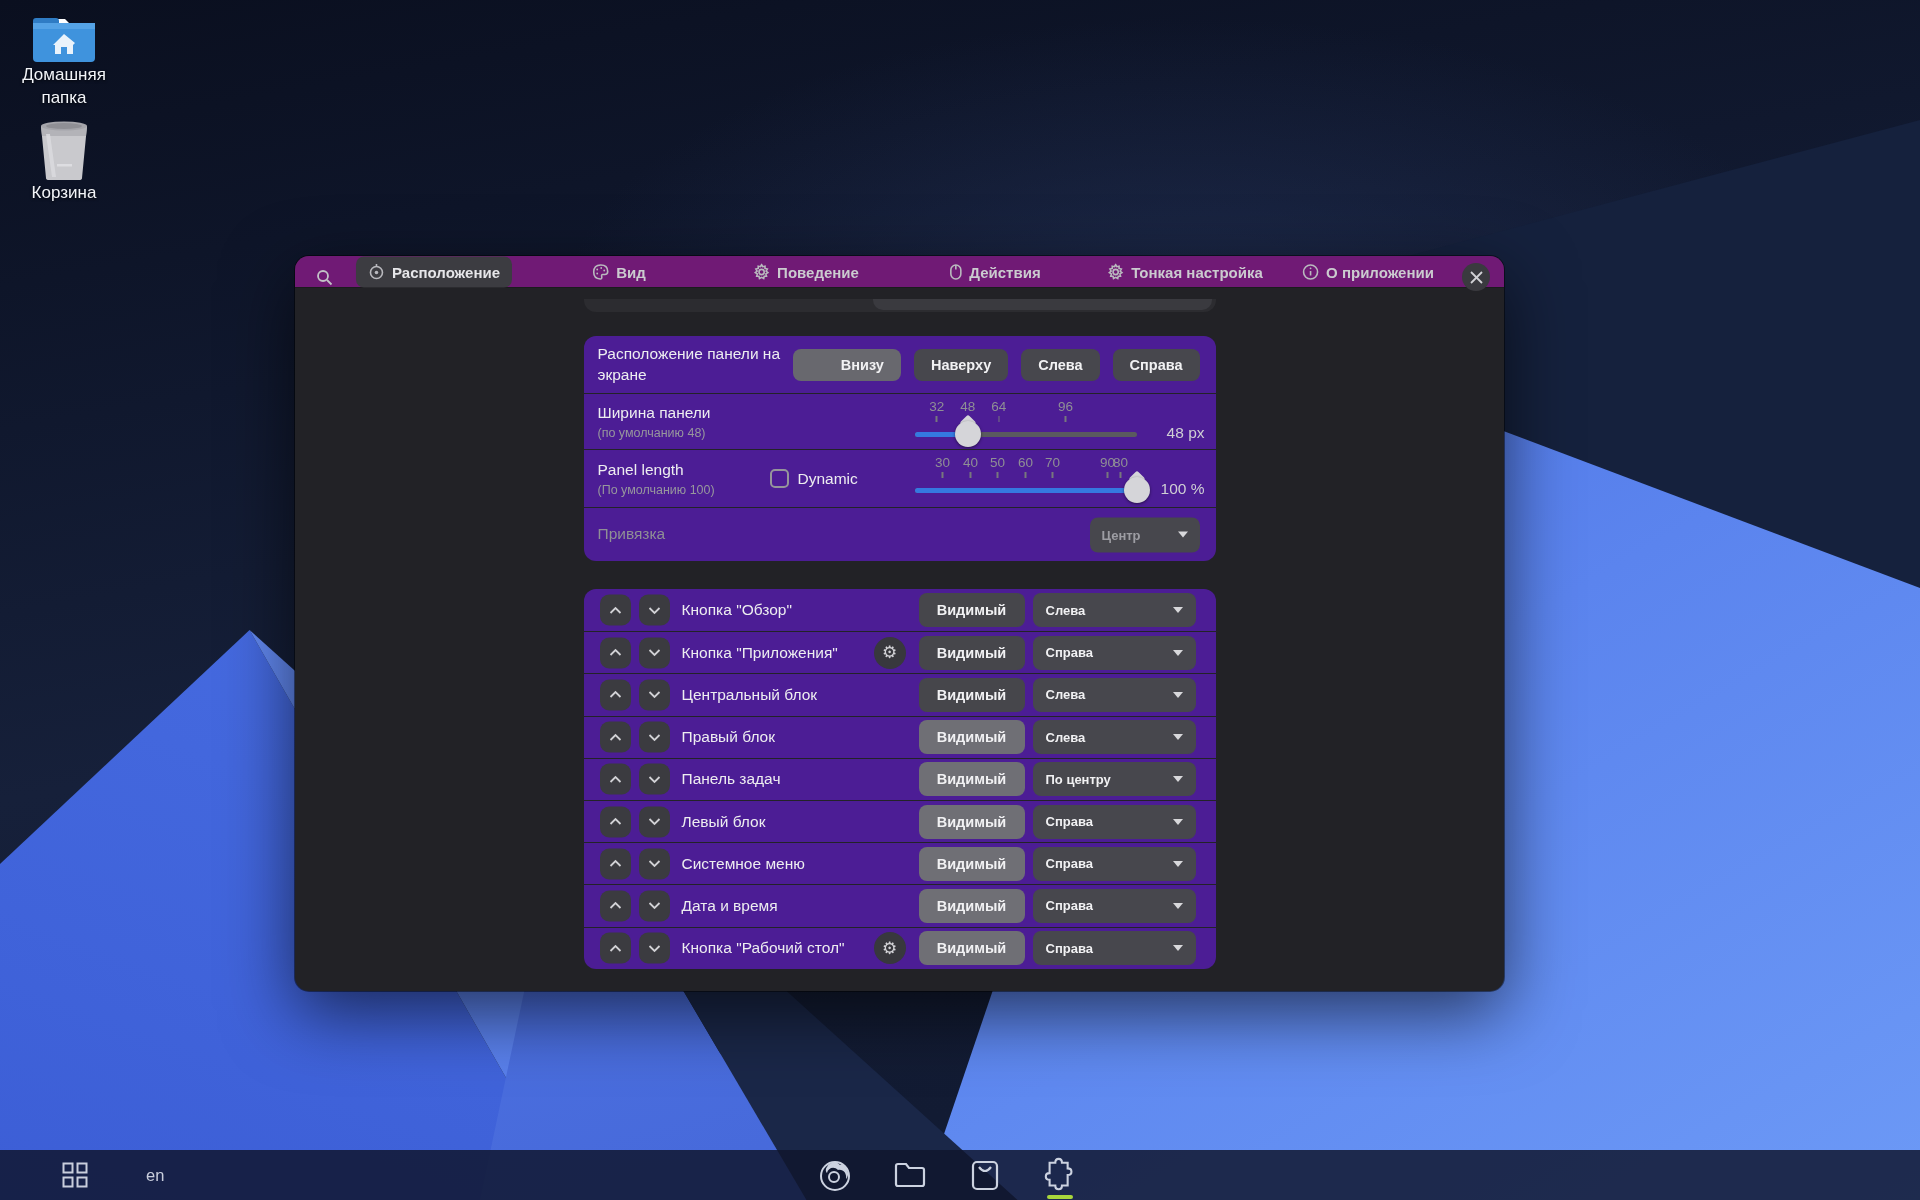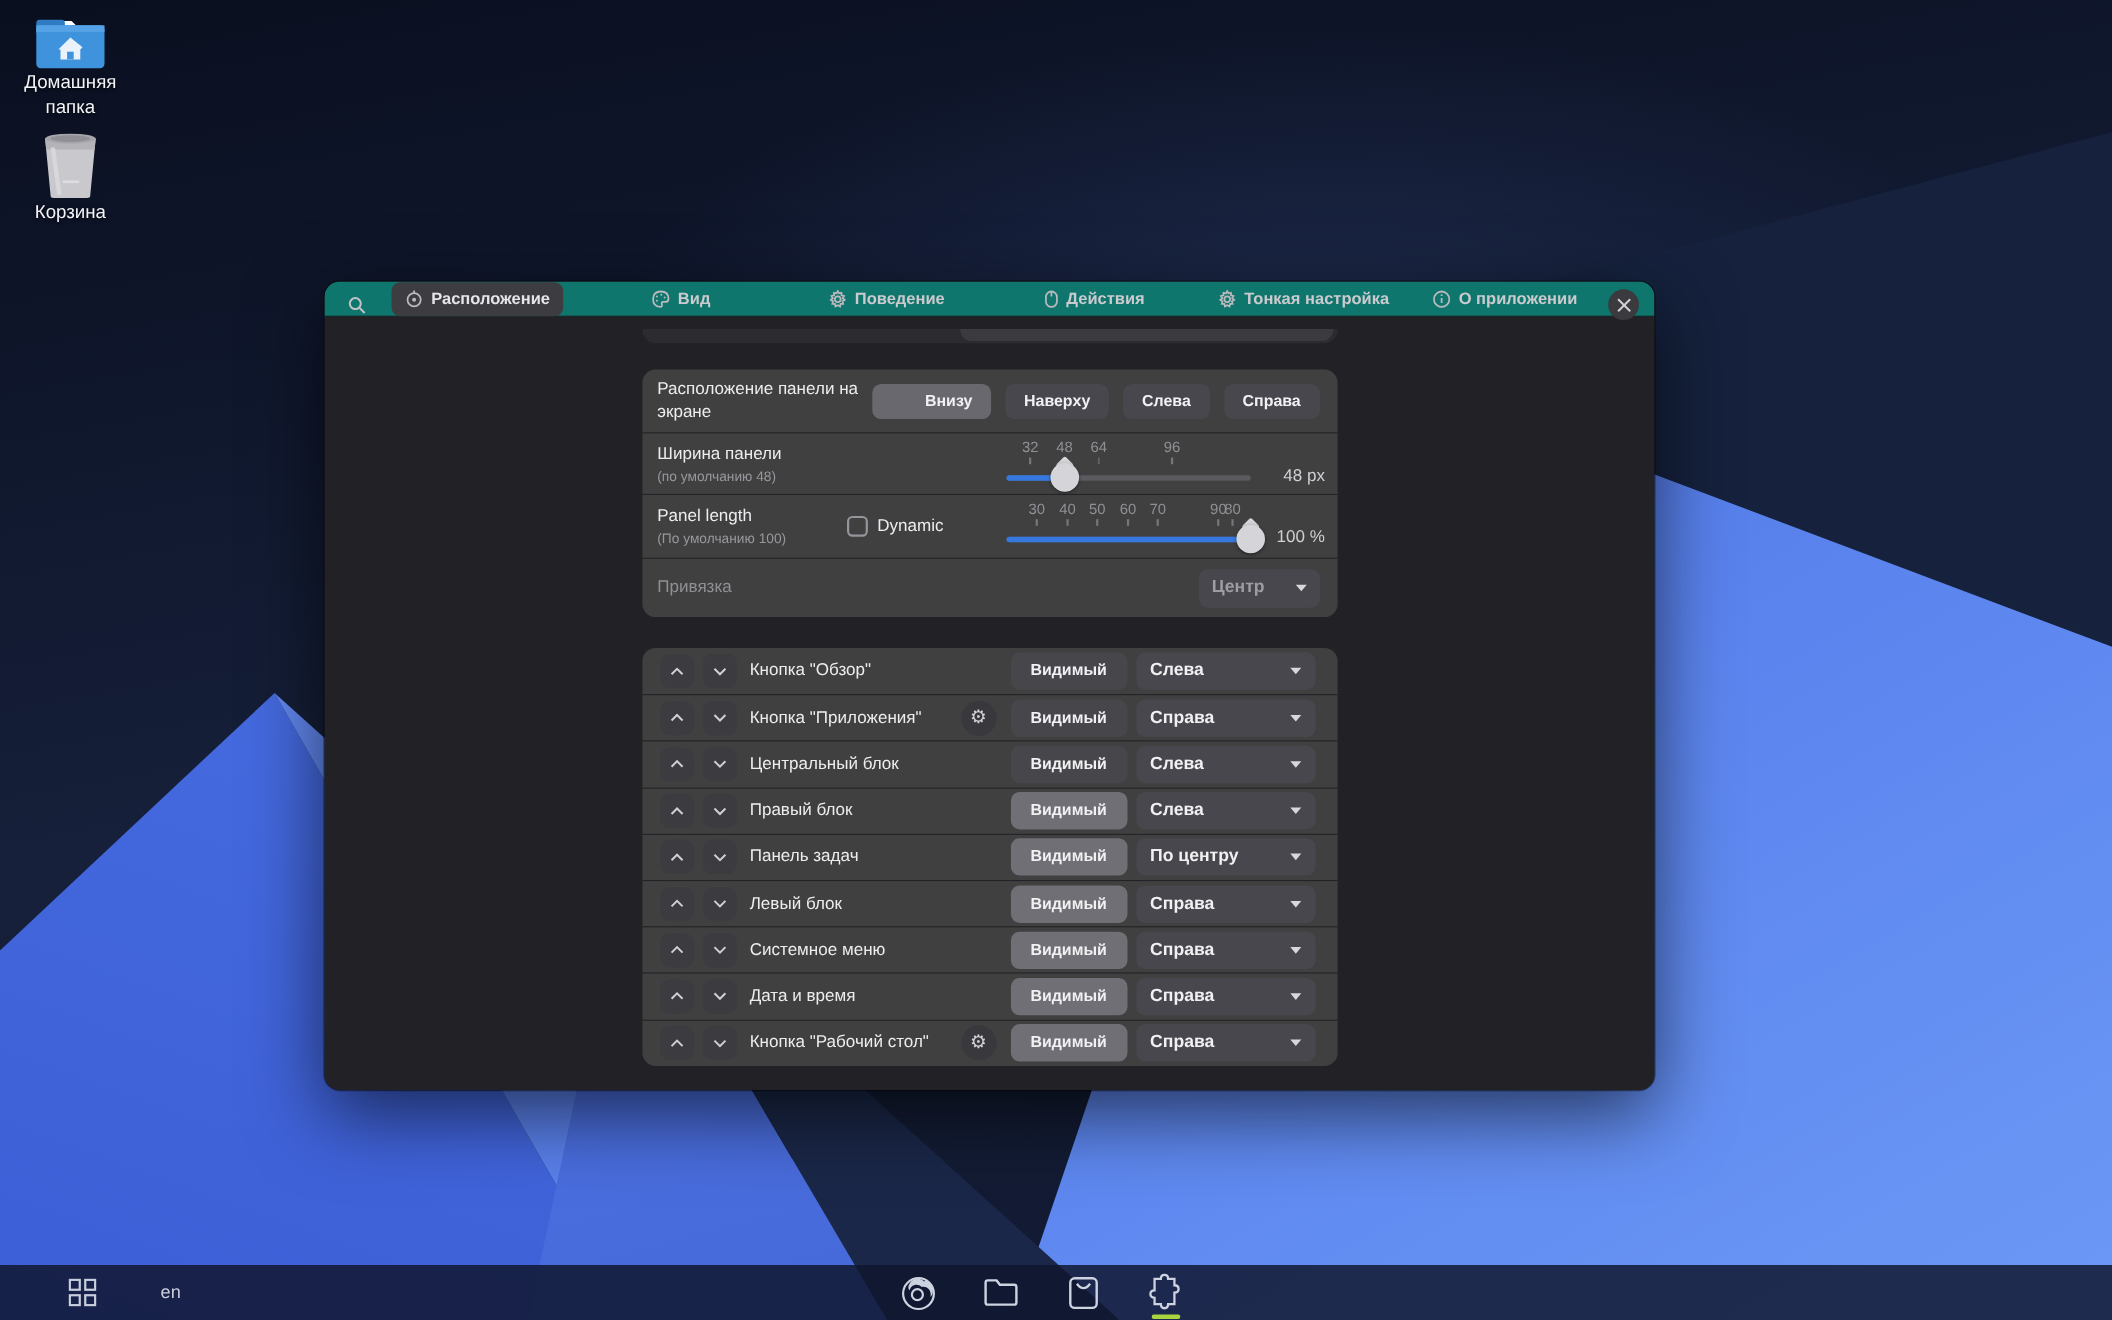--- a/index.html
+++ b/index.html
@@ -29,39 +29,39 @@
   
   .desk-icons { position:absolute; left:0; top:0; }
   .desk-item { position:absolute; width:128px; text-align:center; cursor:default; }
   .desk-item .dlabel { color:#f2f4f8; font-size:17px; line-height:1.35; text-shadow:0 1px 3px rgba(0,0,0,.8); }
   .folder-svg,.trash-svg { display:block; margin:0 auto; }
 
   
   .dialog { position:absolute; left:295px; top:256px; width:1209px; height:735px;
     background:#222226; border-radius:14px; box-shadow:0 22px 70px rgba(0,0,0,.6), 0 0 0 1px rgba(0,0,0,.45);
     overflow:hidden; color:#eeeef0; }
-  .dlg-header { position:relative; height:32px; background:#0f766e; border-bottom:1px solid #1b1b1e; }
+  .dlg-header { position:relative; height:32px; background:#701a75; border-bottom:1px solid #1b1b1e; }
   .hdr-search { position:absolute; left:16px; top:8px; width:26px; height:26px; display:flex;
     align-items:center; justify-content:center; border-radius:6px; cursor:pointer; }
   .tab { position:absolute; top:50%; transform:translate(-50%,-50%); display:flex; align-items:center;
     gap:7px; color:#cbcbcf; font-size:15px; font-weight:600; white-space:nowrap; cursor:pointer;
     padding:7px 12px; border-radius:8px; }
   .tab.active { background:#3c3c41; color:#e6e6e9; }
   .tab svg { flex:0 0 auto; }
   .hdr-close { position:absolute; right:14px; top:7px; width:28px; height:28px; border-radius:50%;
     background:#3a3a3f; display:flex; align-items:center; justify-content:center; cursor:pointer; }
 
   .dlg-body { position:absolute; top:43px; bottom:0; left:0; right:0; overflow:hidden; }
   .col { width:632px; margin:0 auto; position:relative; }
 
   .sliver { height:13px; background:#2c2c30; border-radius:0 0 12px 12px; position:relative; overflow:hidden; }
   .sliver-btn { position:absolute; top:0; bottom:2px; left:289px; right:4px; background:#3a3a3f;
     border-radius:0 0 10px 10px; }
 
-  .box { background:#404040; border-radius:12px; }
+  .box { background:#4c1d95; border-radius:12px; }
   .box1 { margin-top:24px; }
   .row { position:relative; display:flex; align-items:center; }
   .row + .row { border-top:1px solid #232327; }
   .r-label { padding-left:14px; }
   .lbl-main { font-size:15.5px; color:#ededf0; line-height:1.3; }
   .lbl-sub { font-size:12.5px; color:#97979d; margin-top:2px; }
   .lbl-disabled { color:#8f8f95; }
 
   .seg-group { position:absolute; right:16px; top:50%; transform:translateY(-50%); display:flex; gap:13px; }
   .seg-btn { background:#47474d; color:#f1f1f3; font-weight:700; font-size:14.5px; border:none;
@@ -84,21 +84,21 @@
     transform:rotate(45deg); border-radius:2px; }
   .slider-val { position:absolute; right:0; top:30px; font-size:15.5px; color:#cfcfd4; }
 
   
   .chk-wrap { position:absolute; left:186px; display:flex; align-items:center; gap:9px; }
   .chk { width:19px; height:19px; border:2px solid #95959b; border-radius:5px; background:transparent; cursor:pointer; }
   .chk-label { font-size:15.5px; color:#ededf0; }
 
   
   .dd { background:#47474d; border-radius:8px; display:flex; align-items:center; cursor:pointer; }
-  .dd-label { font-weight:700; font-size:16px; color:#f1f1f3; }
+  .dd-label { font-weight:700; font-size:13px; color:#f1f1f3; }
   .dd-arrow { width:0; height:0; border-left:5.5px solid transparent; border-right:5.5px solid transparent;
     border-top:6.5px solid #d8d8db; }
   .dd-anchor { position:absolute; right:16px; top:50%; transform:translateY(-50%); width:110px; height:35px;
     padding:0 12px; justify-content:space-between; }
   .dd-anchor .dd-label { color:#9d9da3; }
 
   
   .box2 { margin-top:28px; height:380px; }
   .itemrow { position:relative; height:42.2px; }
   .itemrow + .itemrow { border-top:1px solid #232327; }

